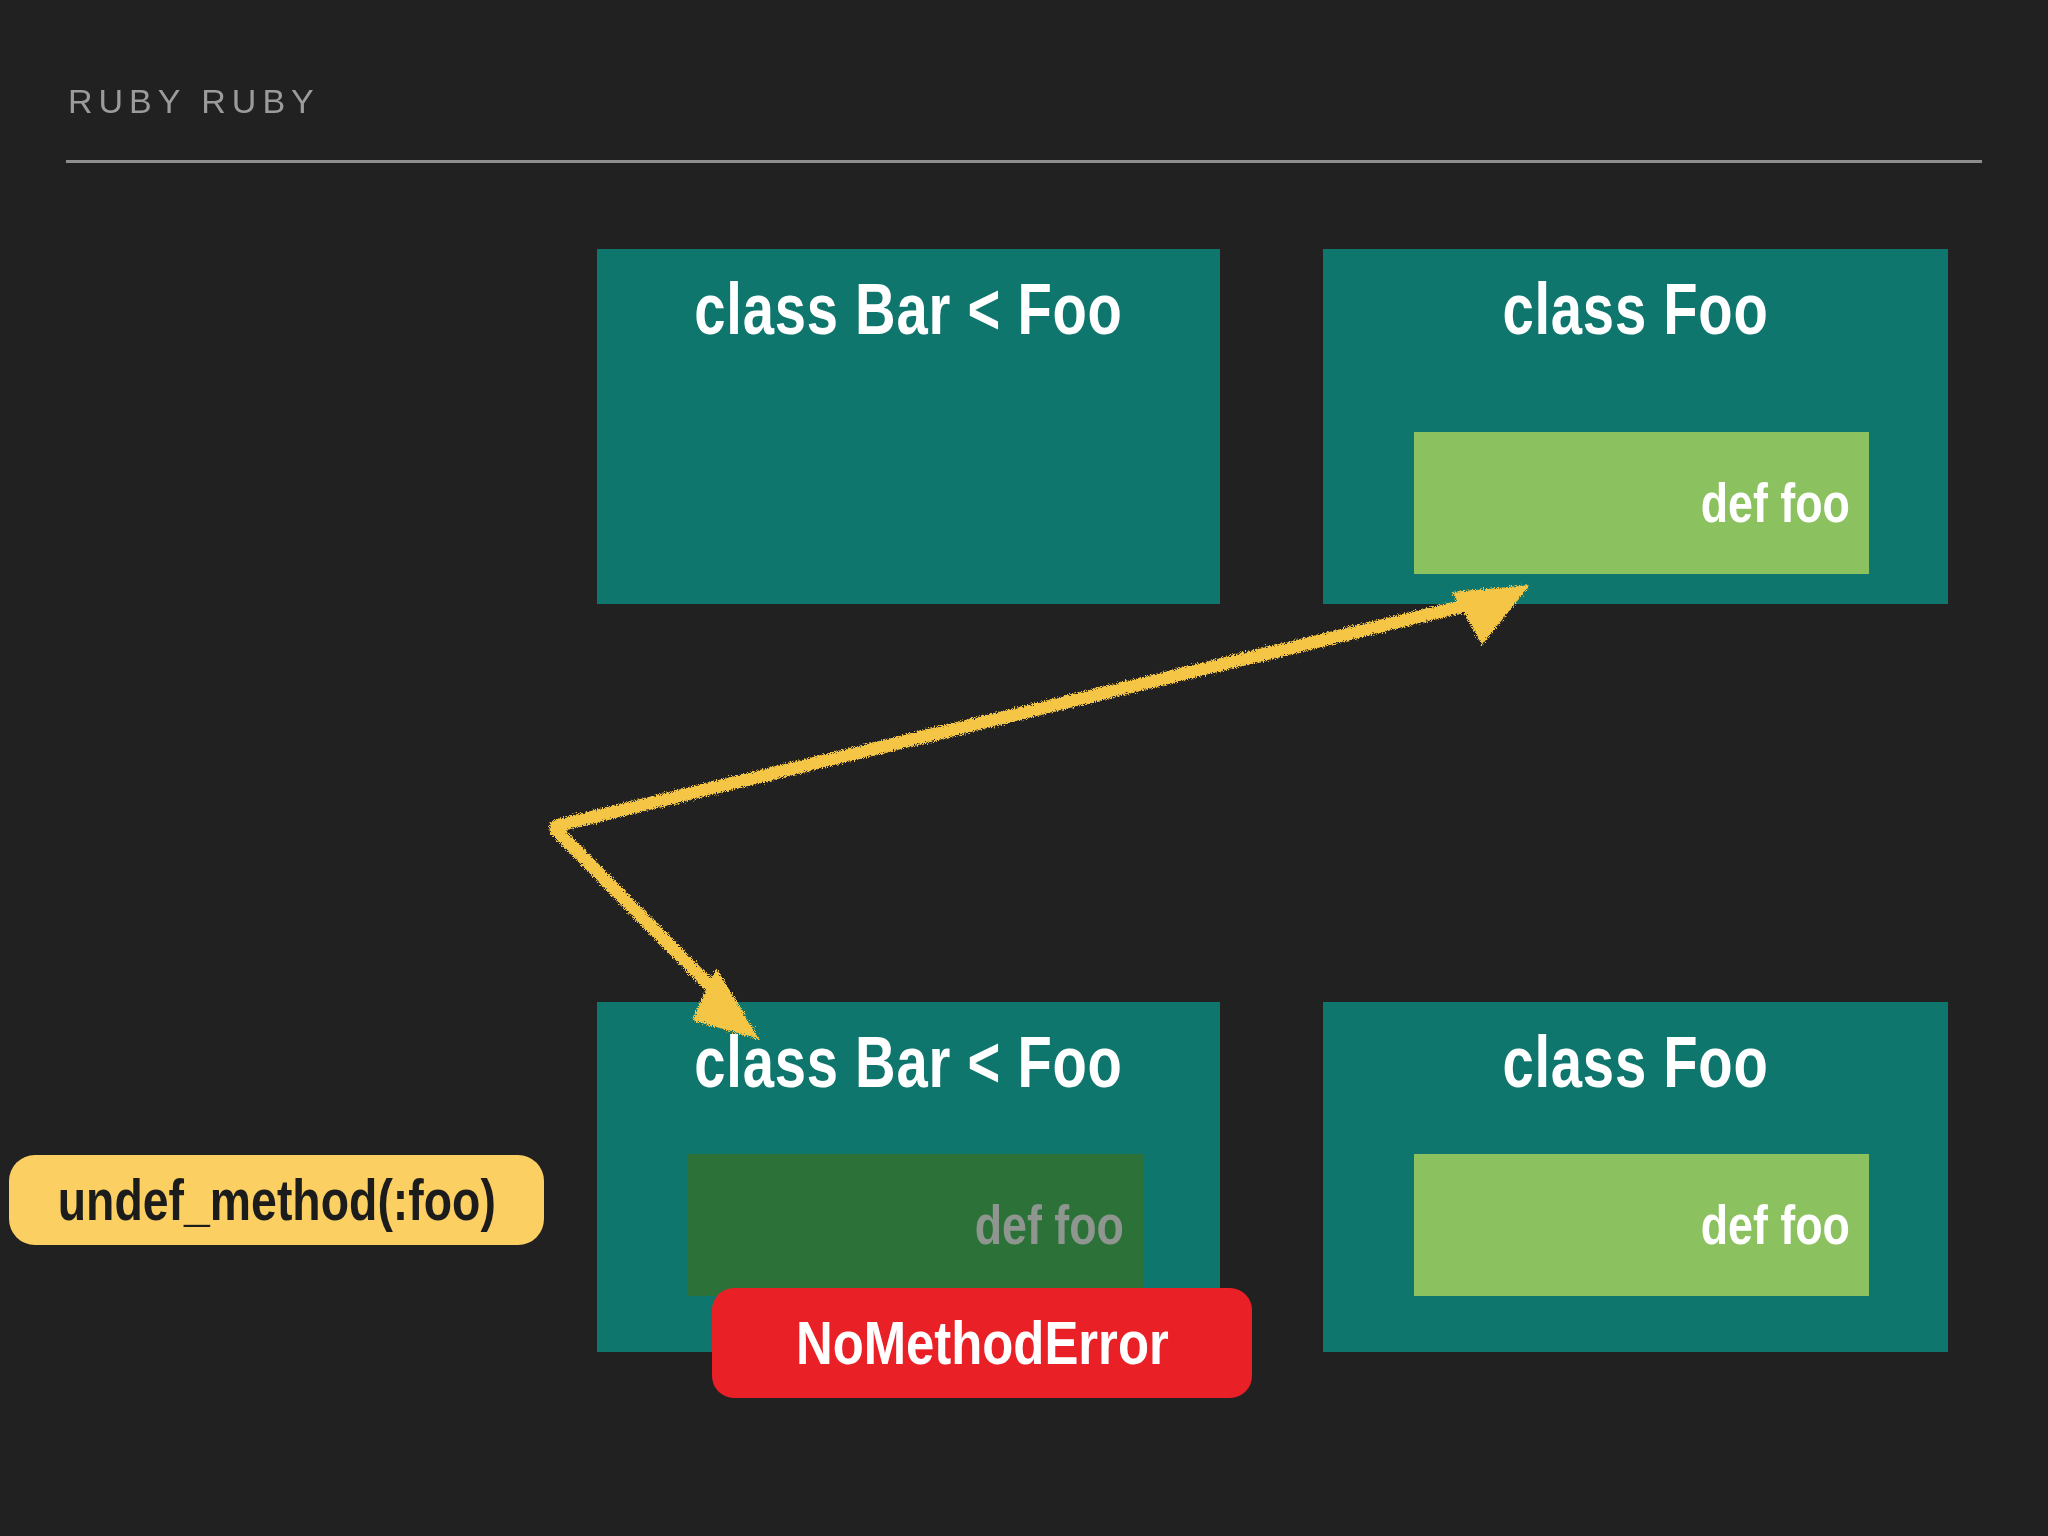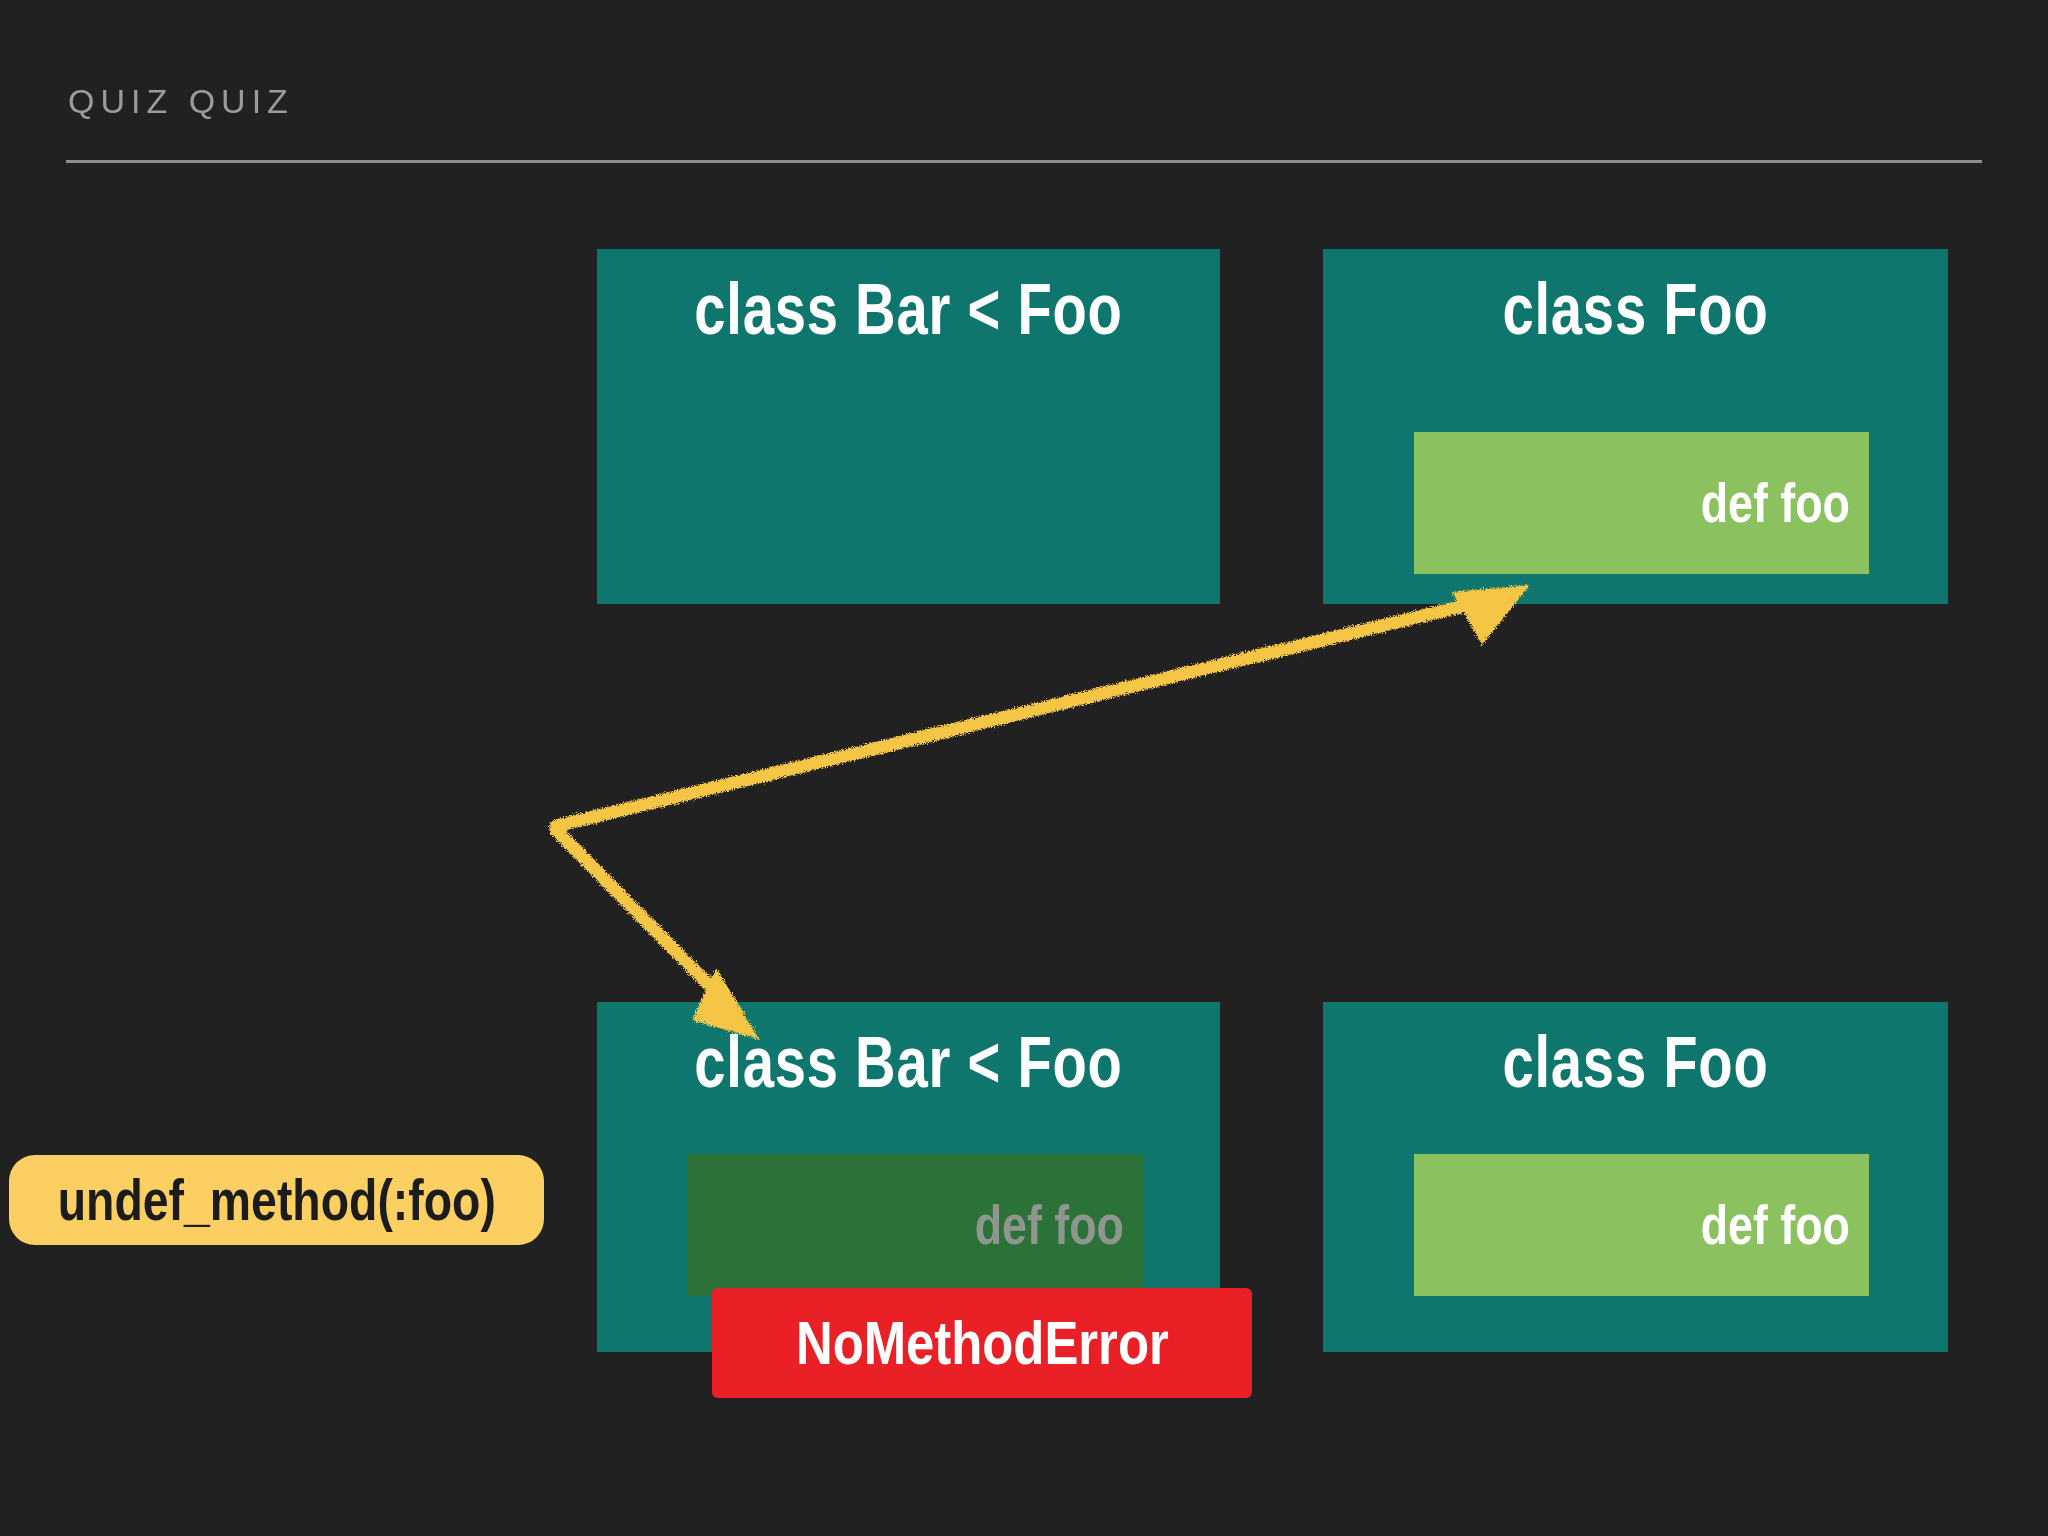--- a/index.html
+++ b/index.html
@@ -100,21 +100,21 @@
     line-height: 1;
     font-family: "Liberation Sans Narrow", "Liberation Sans", sans-serif;
     transform: scaleX(0.80);
     white-space: nowrap;
   }
 
   
   .error-pill {
     position: absolute;
     background: #ea2027;
-    border-radius: 6px;
+    border-radius: 22px;
     display: flex;
     align-items: center;
     justify-content: center;
     box-sizing: border-box;
     z-index: 25;
   }
   .error-label {
     color: #ffffff;
     font-weight: 700;
     font-size: 62px;
@@ -155,21 +155,21 @@
     height: 1536px;
     pointer-events: none;
     z-index: 15;
   }
 </style>
 </head>
 <body>
 
 <div id="slide">
 
-  <div class="kicker">QUIZ QUIZ</div>
+  <div class="kicker">RUBY RUBY</div>
   <div class="rule"></div>
 
   <div class="class-box" style="left:597px; top:249px; width:623px; height:355px;">
     <div class="class-title" style="top:24px;">class Bar &lt; Foo</div>
   </div>
 
   <div class="class-box" style="left:1323px; top:249px; width:625px; height:355px;">
     <div class="class-title" style="top:24px;">class Foo</div>
     <div class="method-box" style="left:91px; top:183px; width:455px; height:142px;">
       <span class="method-label">def foo</span>

